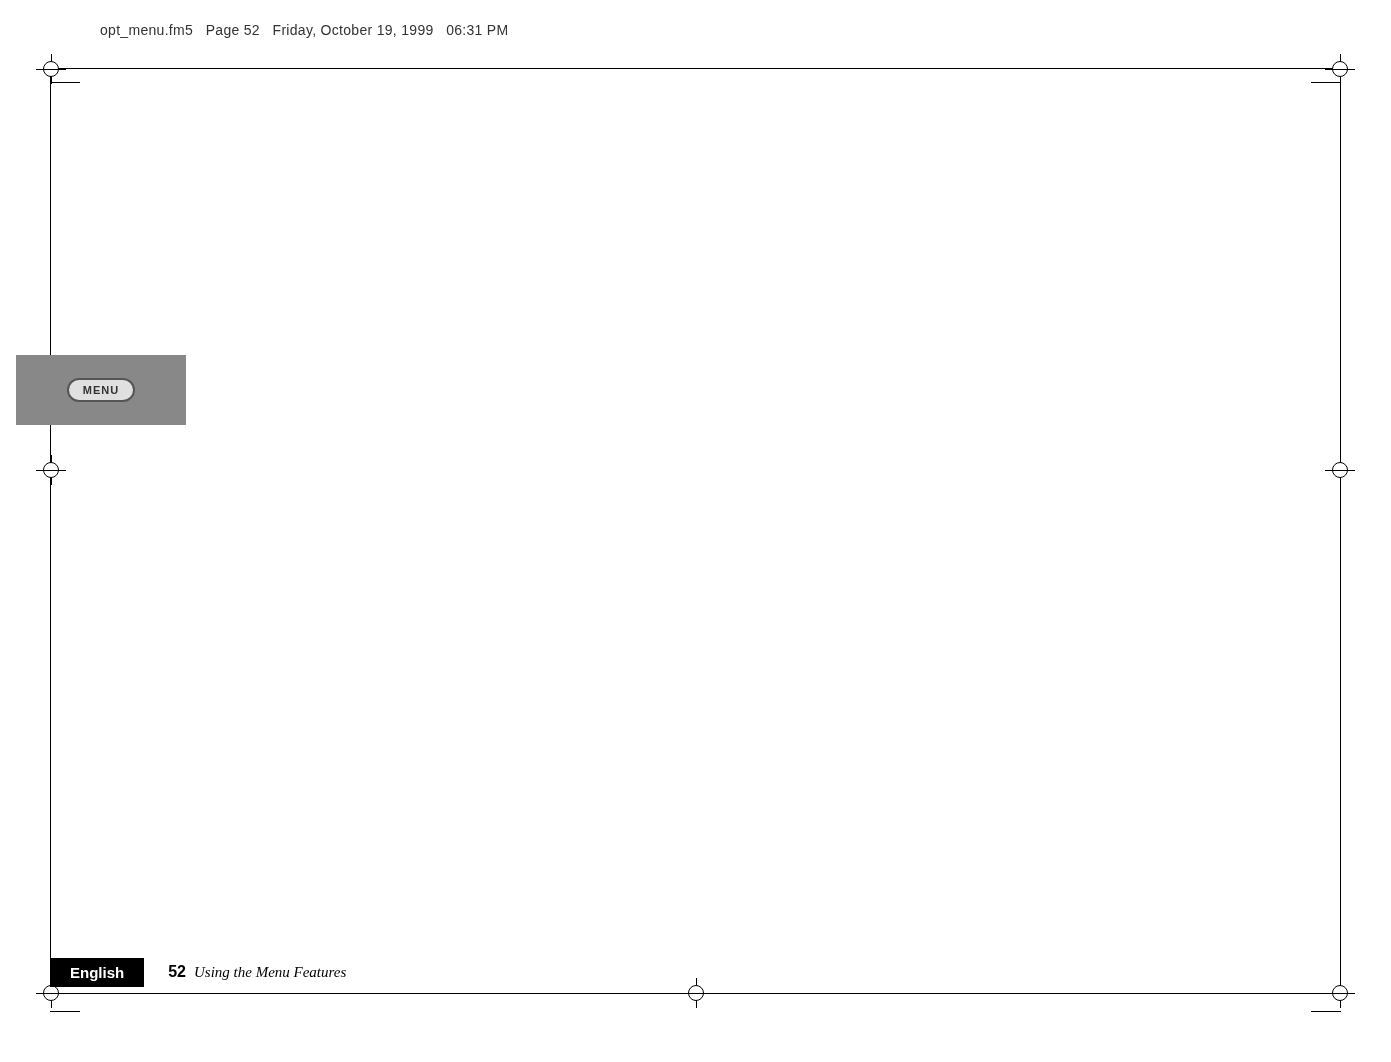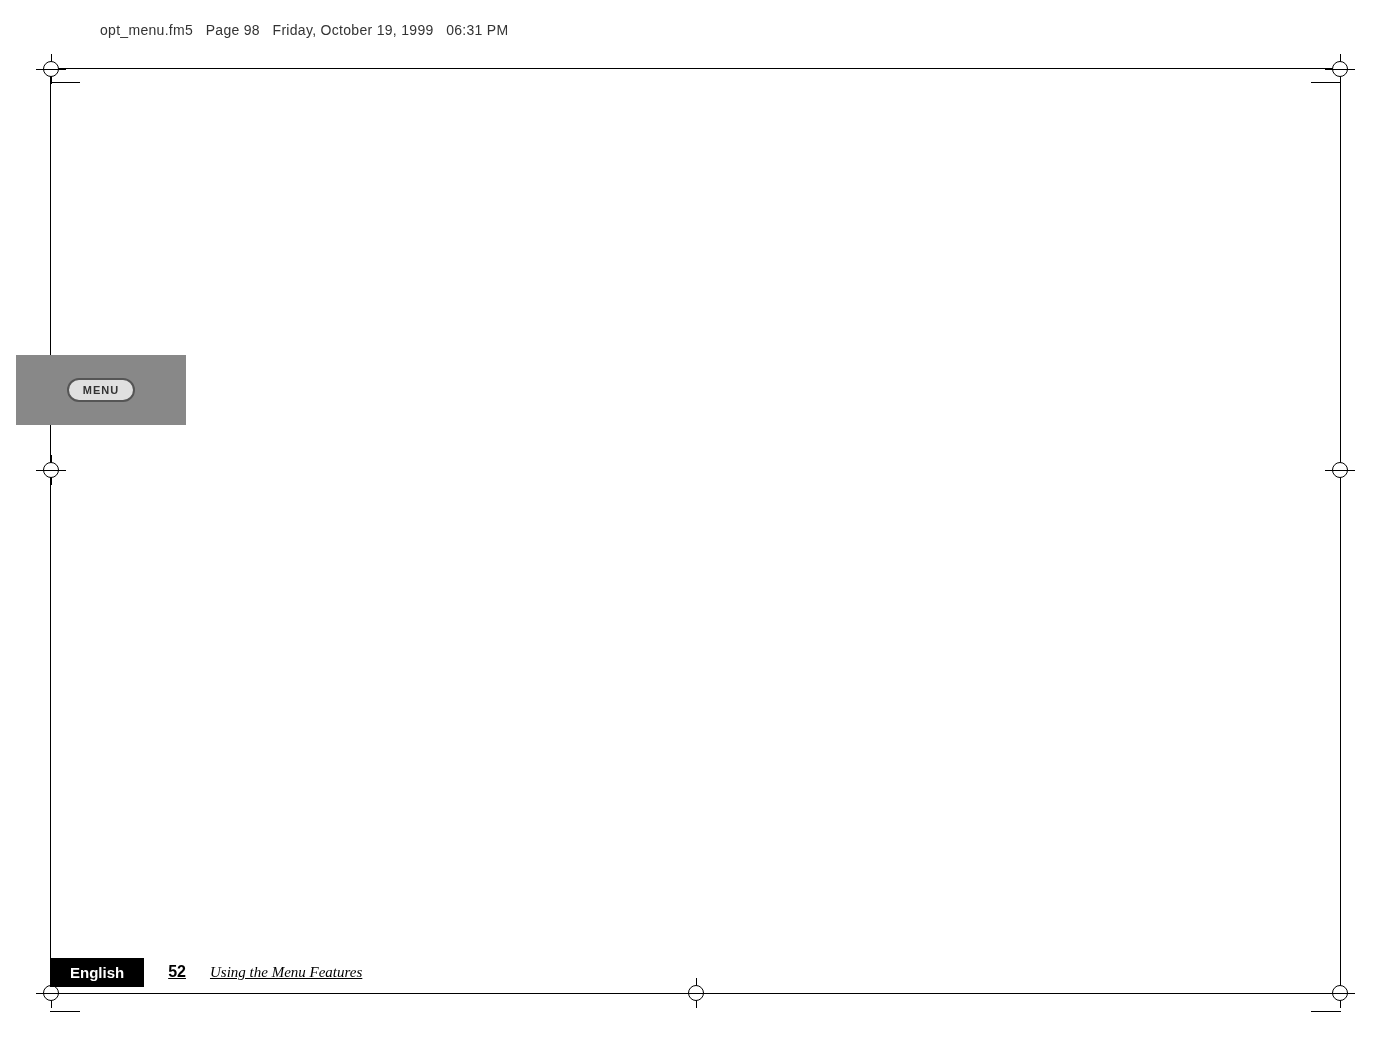--- a/index.html
+++ b/index.html
@@ -194,36 +194,35 @@
       font-size: 15px;
       font-weight: bold;
       padding: 6px 20px;
       display: inline-block;
     }
 
     .footer-page-info {
       margin-left: 24px;
       display: flex;
       align-items: flex-end;
-      text-decoration: underline;
+      gap: 8px;
     }
 
     .footer-page-number {
       font-family: sans-serif;
       font-size: 16px;
       font-weight: bold;
       color: #000;
     }
 
     .footer-page-title {
       font-family: serif;
       font-size: 15px;
       font-style: italic;
       color: #000;
-      margin-left: 24px;
     }
 
     
     .short-line-bot-left {
       position: absolute;
       bottom: 50px;
       left: 50px;
       width: 30px;
       height: 1px;
       background: #000;
@@ -296,21 +295,21 @@
   <div class="crosshair-circle"></div>
 </div>
 
 <div class="short-line-top-left"></div>
 <div class="short-line-top-right"></div>
 <div class="short-line-bot-left"></div>
 <div class="short-line-bot-right"></div>
 
 <div class="header-text">
   <span>opt_menu.fm5</span>&nbsp;&nbsp;
-  <span>Page 98</span>&nbsp;&nbsp;
+  <span>Page 52</span>&nbsp;&nbsp;
   <span>Friday, October 19, 1999</span>&nbsp;&nbsp;
   <span>06:31 PM</span>
 </div>
 
 <div class="menu-button-area">
   <div class="menu-button">
     <span class="menu-button-label">MENU</span>
   </div>
 </div>
 

